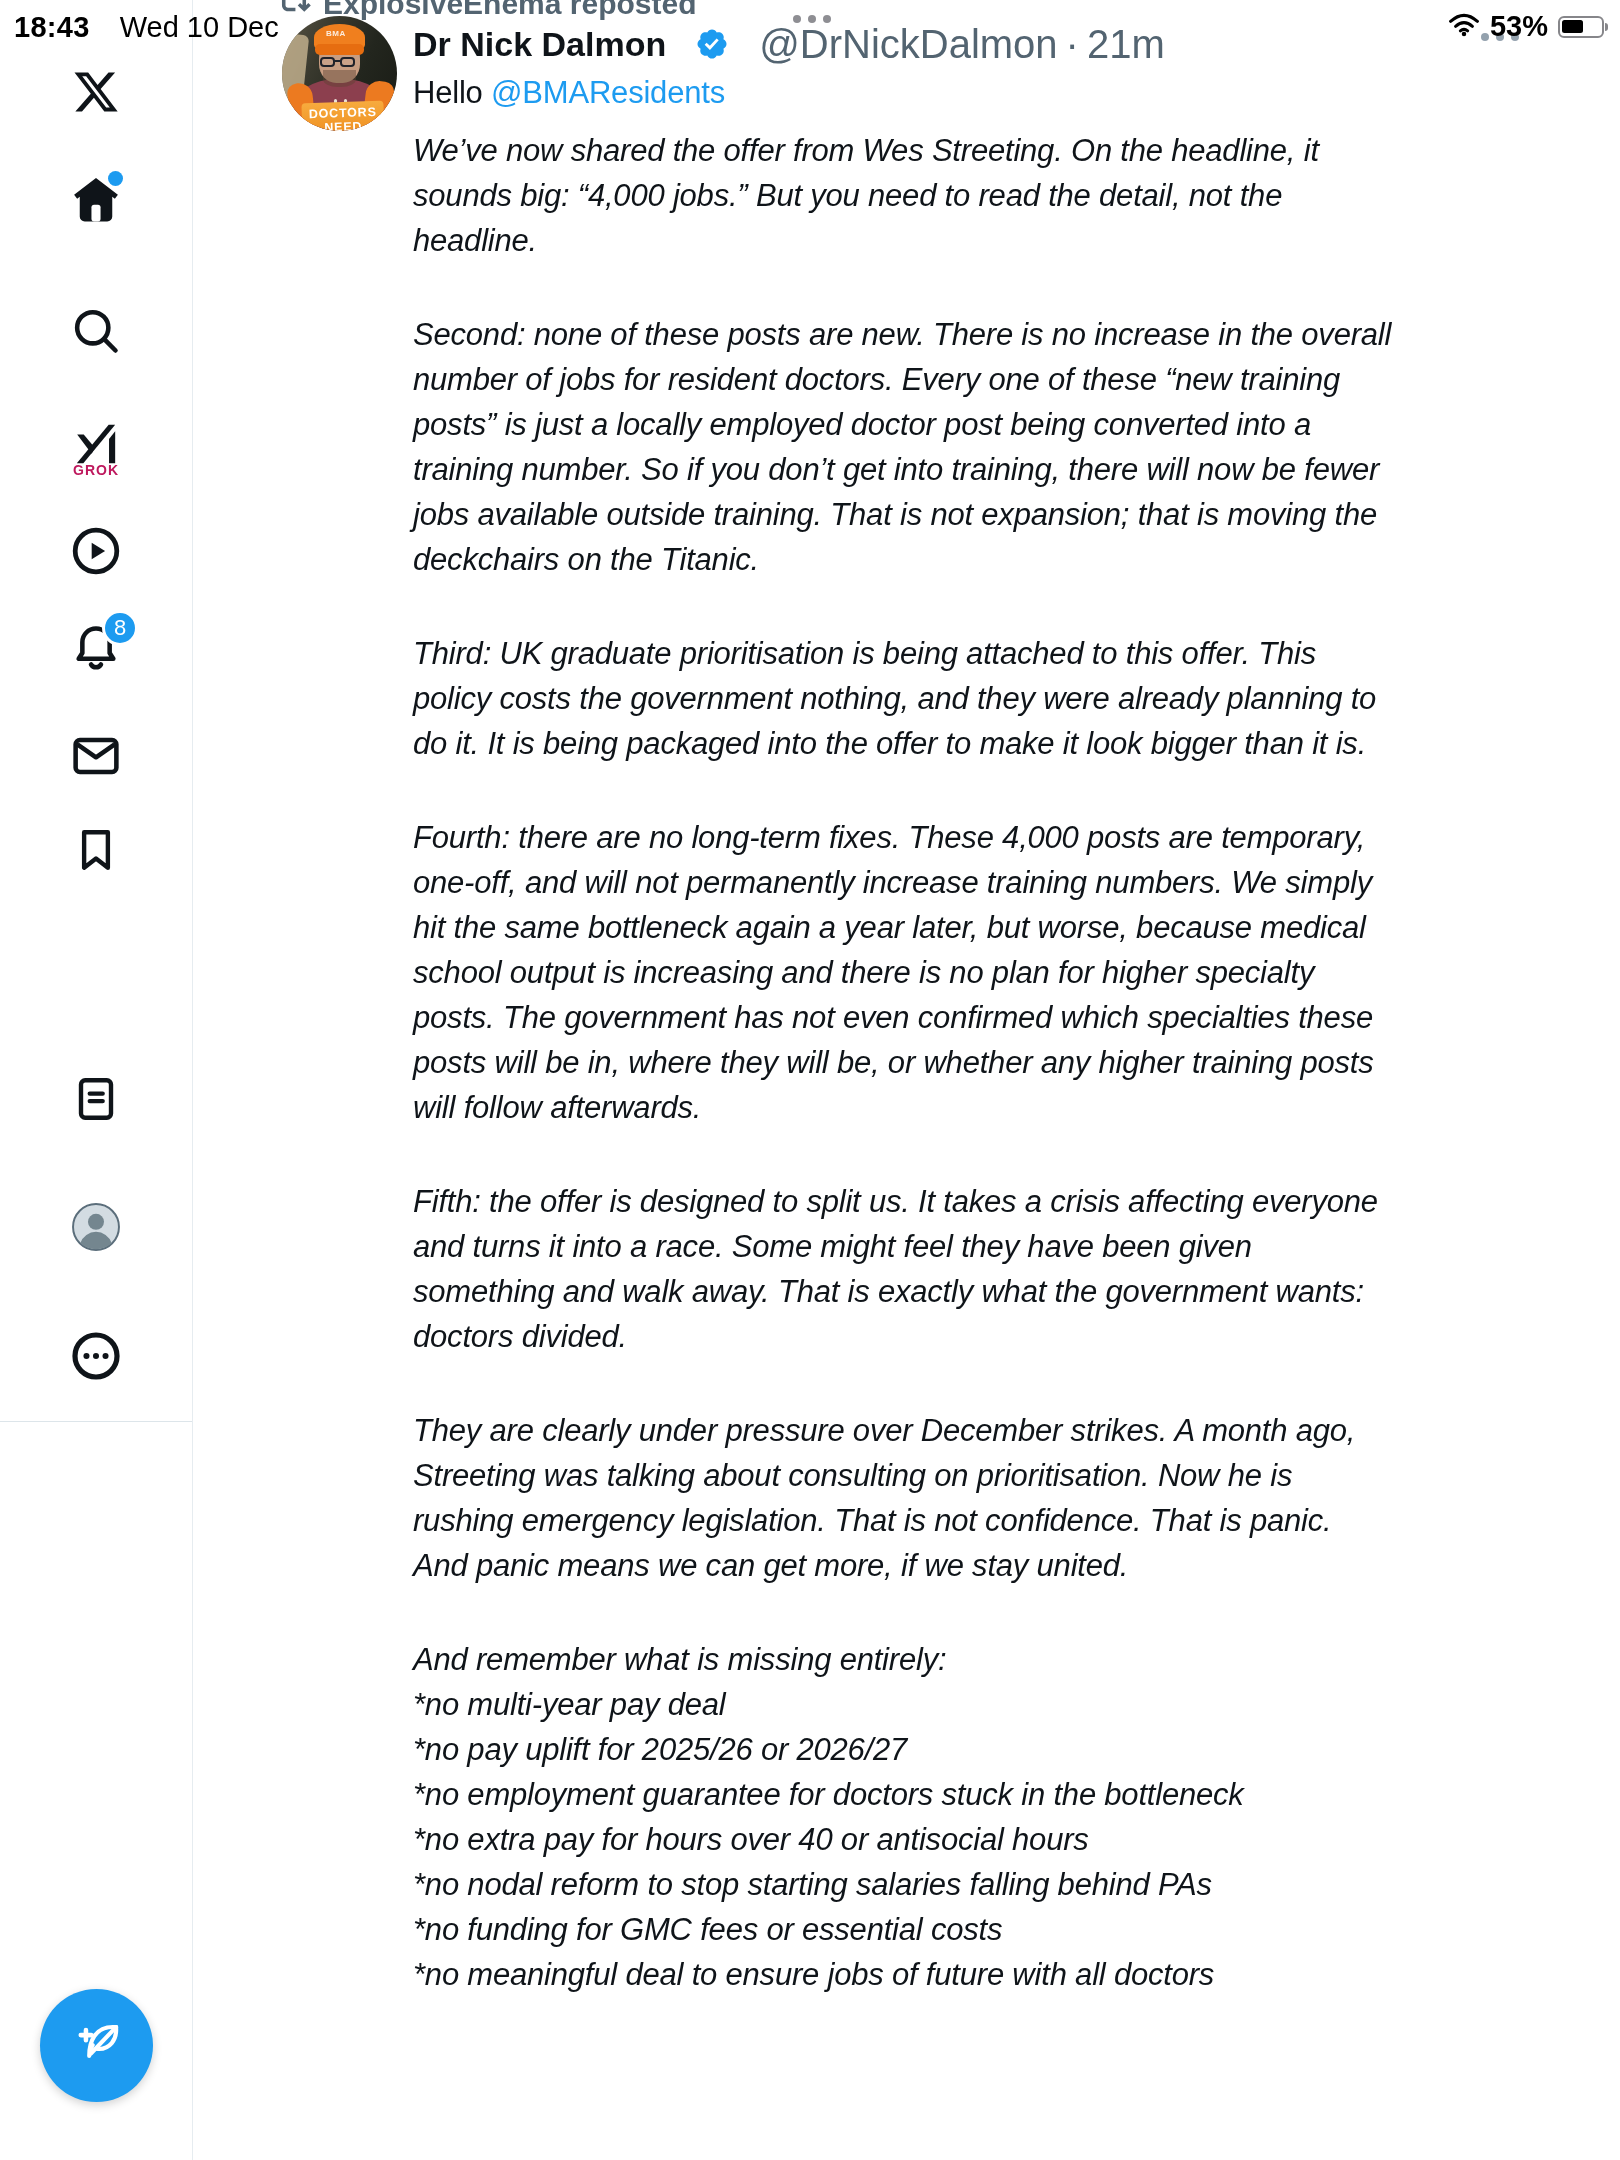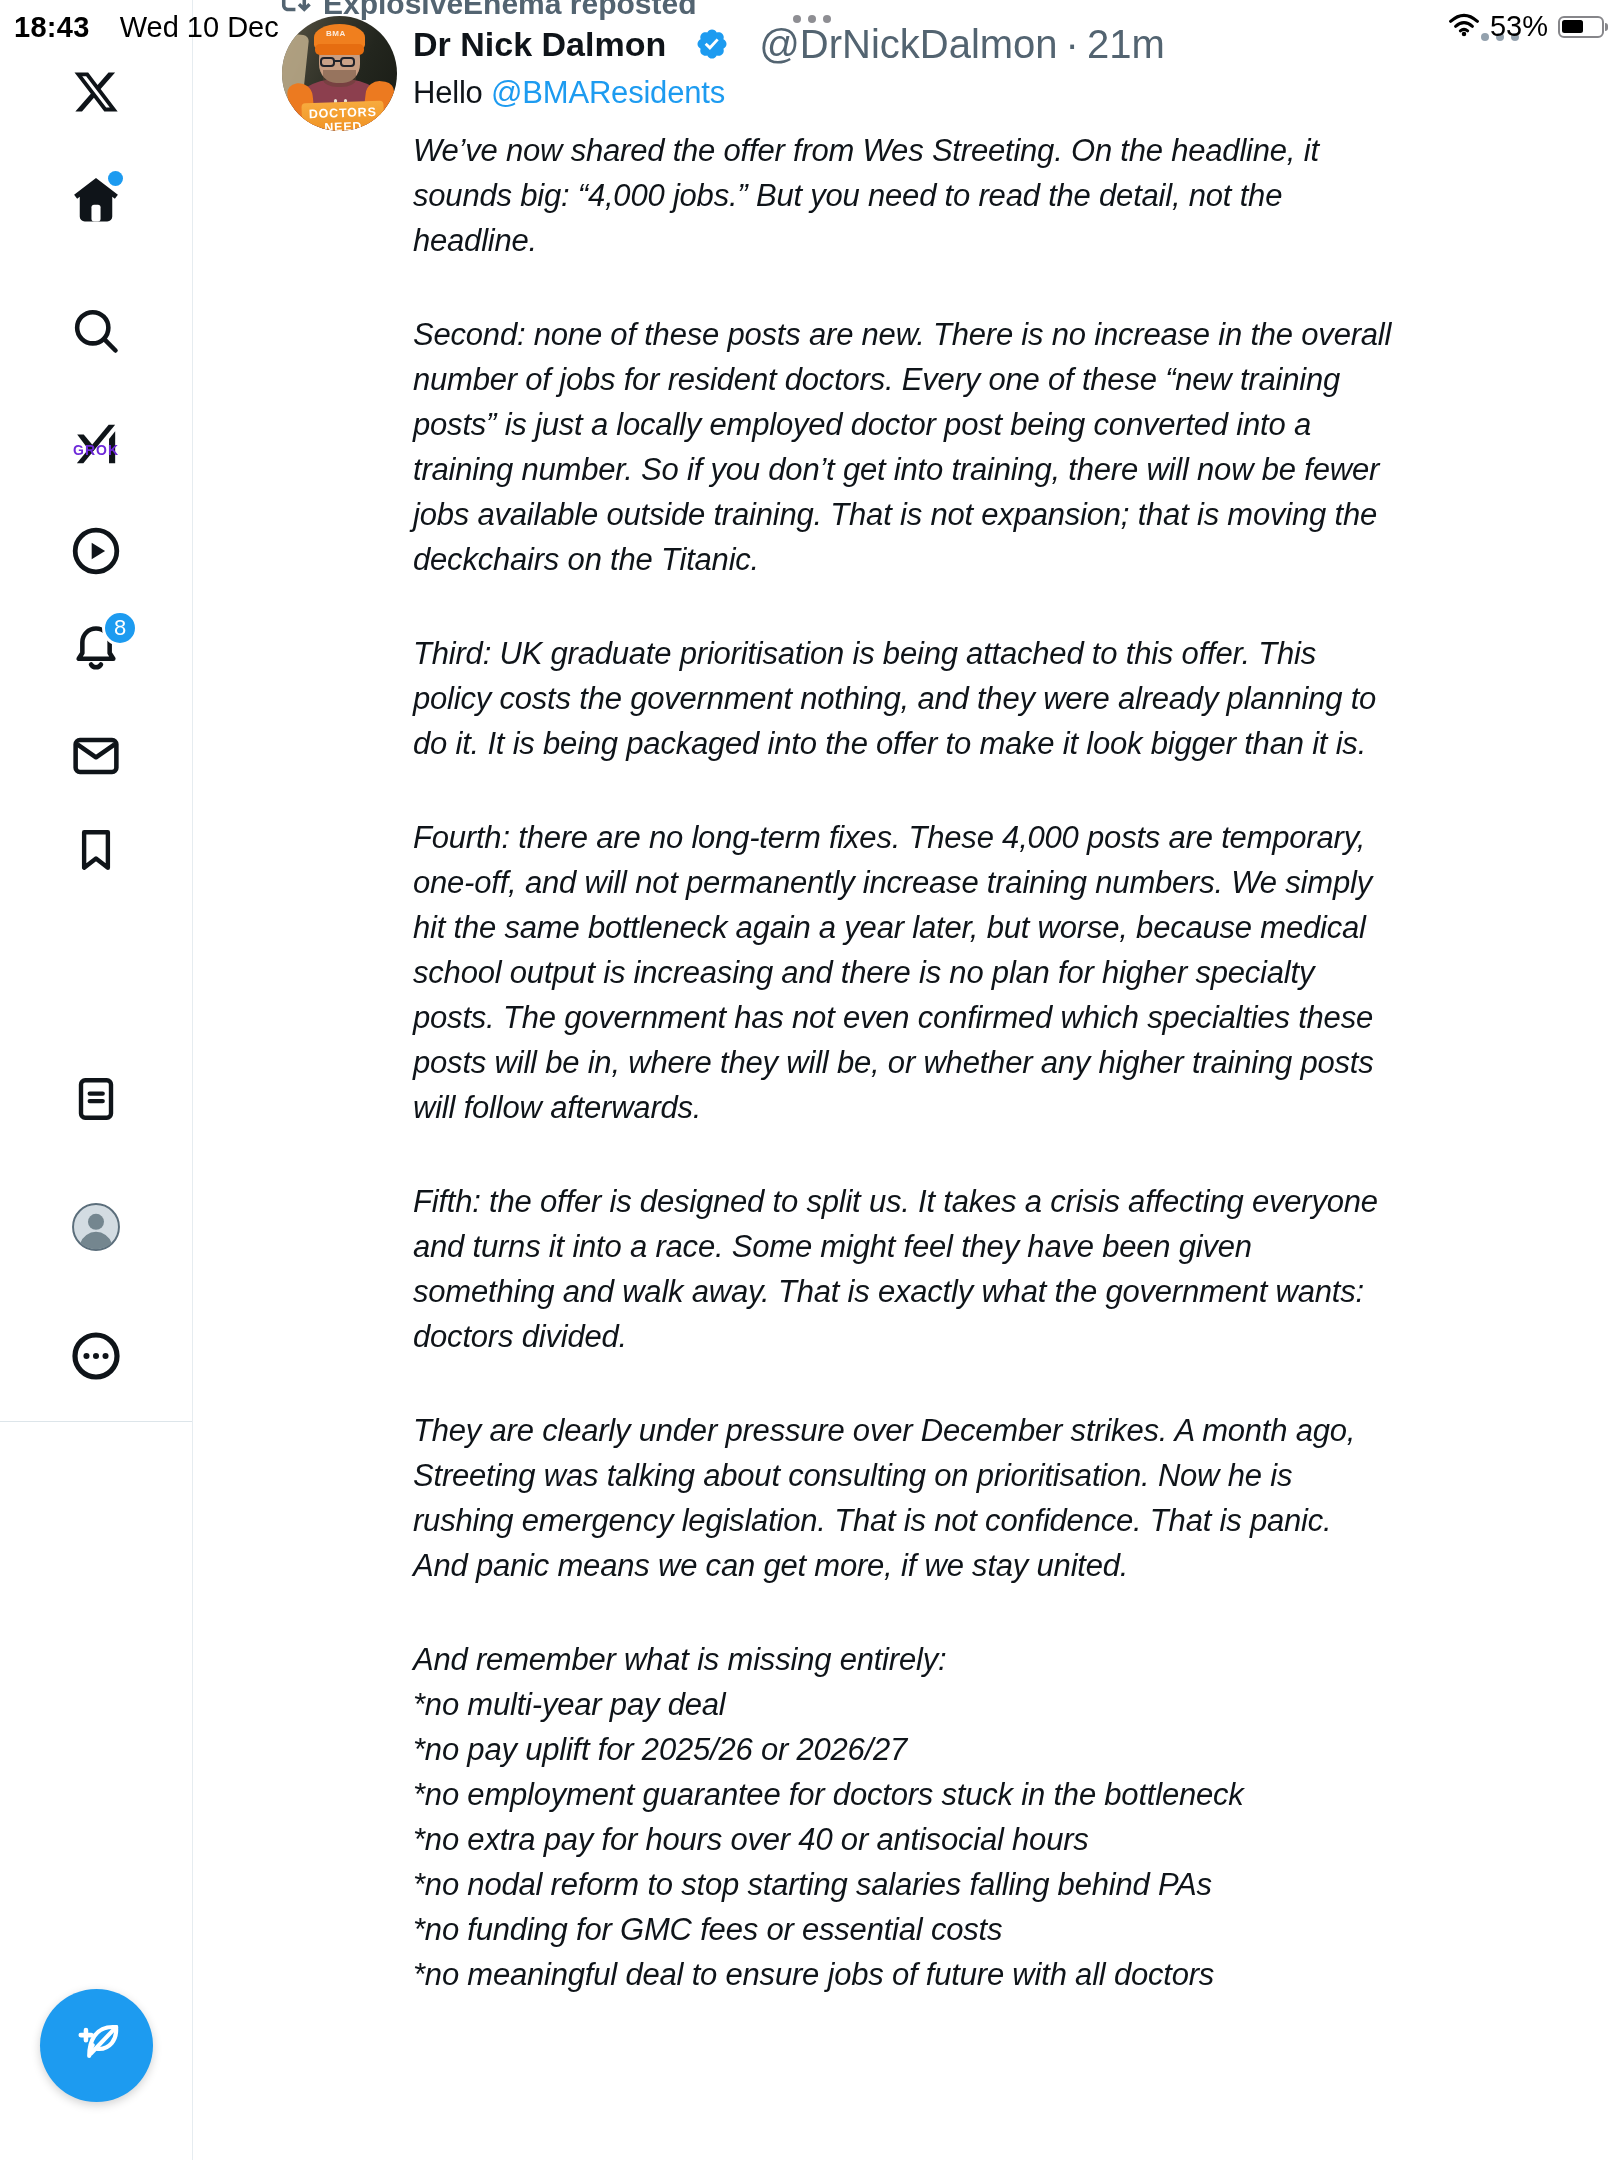--- a/index.html
+++ b/index.html
@@ -8,37 +8,37 @@
   .screen {
     position:relative; width:1620px; height:2160px;
     background:#ffffff; overflow:hidden; color:#0f1419;
   }
 
   
   .statusbar { position:absolute; top:0; left:0; width:100%; height:46px; z-index:40;text-align:center; }
   .status-left { position:absolute; left:14px; top:11px; font-size:29px; color:#000; }
   .status-time { font-weight:700; letter-spacing:.3px; }
   .status-date { margin-left:30px; font-weight:400; }
-  .status-right { position:absolute; right:16px; top:10px; display:flex; align-items:center; gap:10px; }
+  .status-right { position:absolute; right:16px; top:10px; display:flex; align-items:center; gap:10px;font-weight:bold; }
   .battery-pct { font-size:29px; color:#000; }
   .battery { position:relative; width:46px; height:22px; border:2.5px solid #86868a; border-radius:6px; }
   .battery .fill { position:absolute; left:2px; top:2px; width:50%; height:13px; background:#000; border-radius:2.5px; }
   .battery .tip { position:absolute; right:-6px; top:5px; width:3.5px; height:8px; background:#86868a; border-radius:0 3px 3px 0; }
   .mt-dots { position:absolute; left:789px; top:15px; color:#8e8e93; }
   .dots { display:flex; align-items:center; }
   .dots i { width:8px; height:8px; border-radius:50%; background:currentColor; display:block; margin:0 3.5px; }
 
   
   .sidebar { position:absolute; left:0; top:0; width:193px; height:2160px; border-right:1px solid #e6ecf0; background:#fff; z-index:30; }
   .sidebar-divider { position:absolute; left:0; top:1421px; width:192px; height:1px; background:#dde5ea; }
   .nav-item { position:absolute; left:50%; transform:translateX(-50%); width:56px; height:56px; display:flex; align-items:center; justify-content:center; cursor:pointer; }
   .nav-item svg { display:block; }
   .badge-dot { position:absolute; top:-3px; right:-1px; width:15px; height:15px; border-radius:50%; background:#1d9bf0; }
   .notif-badge { position:absolute; top:-12px; right:-16px; min-width:36px; height:36px; border-radius:18px; background:#1d9bf0; border:3px solid #fff; color:#fff; font-size:22px; display:flex; align-items:center; justify-content:center; font-weight:400; }
-  .grok-label { position:absolute; left:50%; transform:translateX(-50%); top:442px; font-size:14px; font-weight:800; letter-spacing:1px; color:#6d28d9; }
+  .grok-label { position:absolute; left:50%; transform:translateX(-50%); top:462px; font-size:14px; font-weight:800; letter-spacing:1px; color:#be185d; }
   .compose-btn { position:absolute; left:40px; top:1989px; width:113px; height:113px; border-radius:50%; background:#1d9bf0; display:flex; align-items:center; justify-content:center; cursor:pointer; box-shadow:0 3px 10px rgba(0,0,0,.18); }
 
   
   .main { position:absolute; left:193px; top:0; width:1427px; height:2160px; }
   .repost-row { position:absolute; left:84px; top:-17px; display:flex; align-items:center; color:#536471; font-weight:700; font-size:30px; }
   .repost-row svg { margin-right:12px; }
   .tweet-more { position:absolute; left:1284px; top:33px; color:#93a1ad; cursor:pointer; }
   .tweet-more i { width:8px; height:8px; }
 
   

